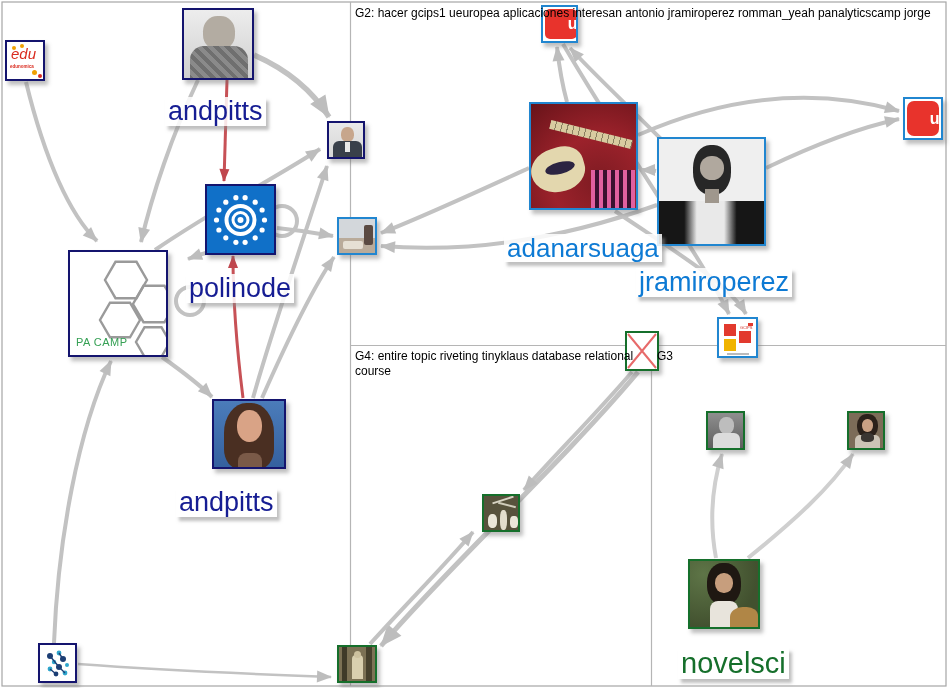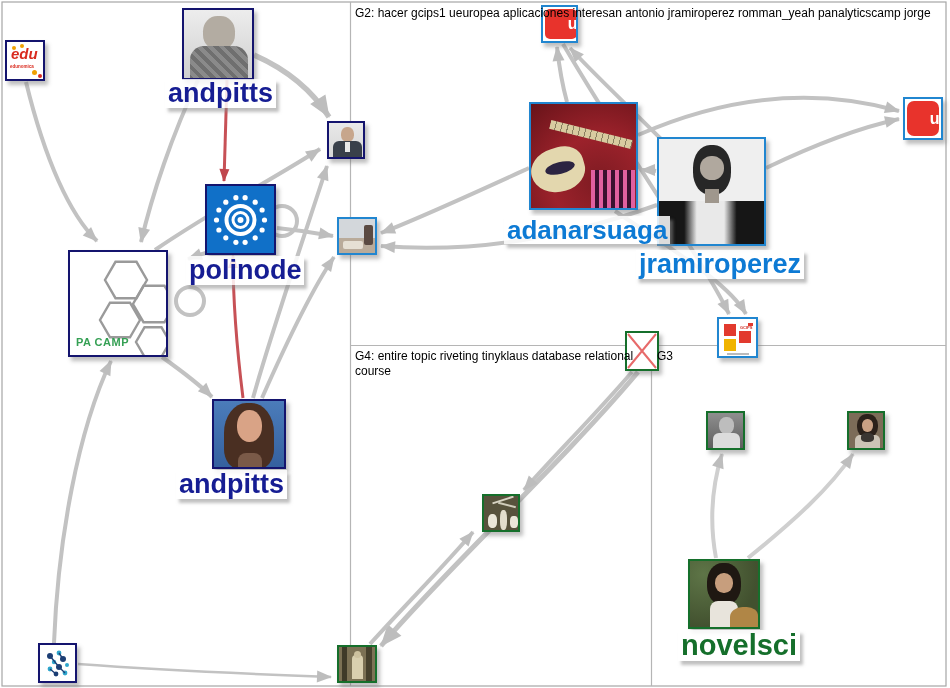--- a/index.html
+++ b/index.html
@@ -12,36 +12,36 @@
     position:absolute;box-sizing:border-box;z-index:3;overflow:hidden;
     box-shadow:3px 4px 4px rgba(110,110,110,.45);background:#fff;
   }
   .b-navy{border:2px solid #14146e;}
   .b-blue{border:2px solid #2186d0;}
   .b-green{border:2px solid #156f2b;}
   .vlabel{
     position:absolute;z-index:4;white-space:nowrap;
     background:rgba(255,255,255,.85);padding:0 3px;line-height:1.08;
     box-shadow:3px 4px 3px rgba(140,140,140,.55);
-    font-family:"Liberation Sans", sans-serif;font-weight:700;
+    font-family:"Liberation Sans", sans-serif;font-weight:400;margin-top:18px;
   }
   .lab-g1{color:#161d93;}
   .lab-g2{color:#0d7ad4;}
   .lab-g3{color:#156f2b;}
   .glabel{
     position:absolute;z-index:6;color:#000;font-size:12px;line-height:1.25;
     font-family:"Liberation Sans", sans-serif;
   }
   .node .abs{position:absolute;}
   .badge-red{
     position:absolute;inset:2px;background:#e8332c;border-radius:5px;
     display:flex;align-items:center;justify-content:center;
     color:#fff;font-weight:bold;font-size:16px;padding-left:32px;
   }
-  .tinytxt{position:absolute;font-weight:bold;}
+  .tinytxt{position:absolute;font-weight:normal;}
 </style>
 </head>
 <body>
 
 <div id="canvas">
 
   <svg class="layer" width="950" height="688" viewBox="0 0 950 688">
     <defs>
       <marker id="arrG" markerUnits="userSpaceOnUse" markerWidth="18" markerHeight="14" refX="15" refY="7" orient="auto">
         <path d="M1,1 L16,7 L1,13 Z" fill="#bdbdbd"></path>

